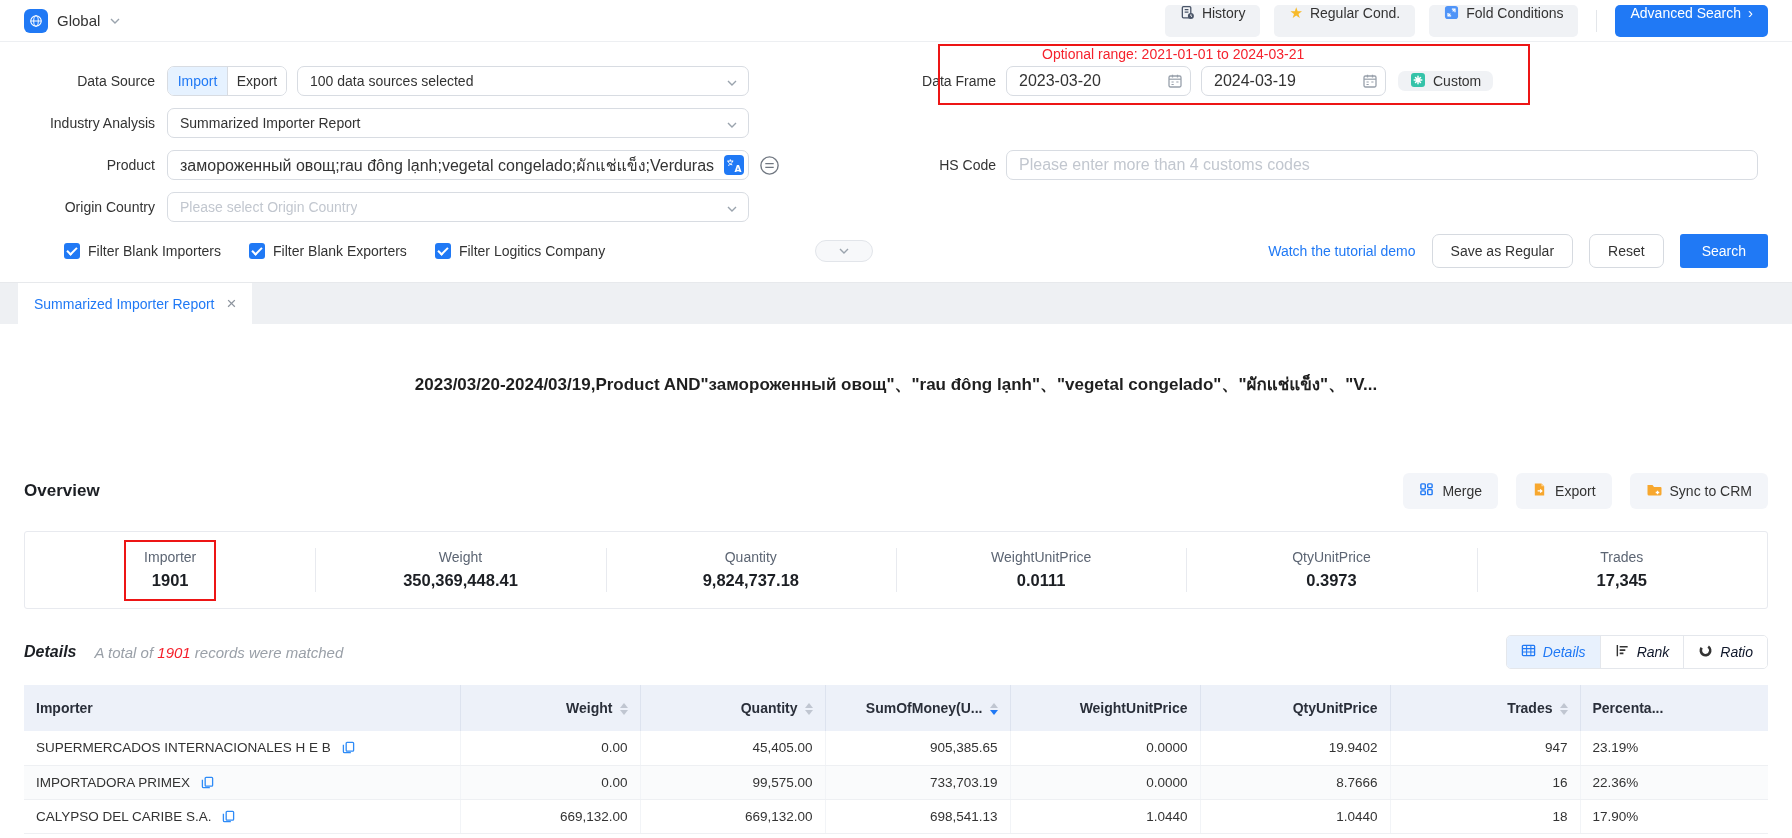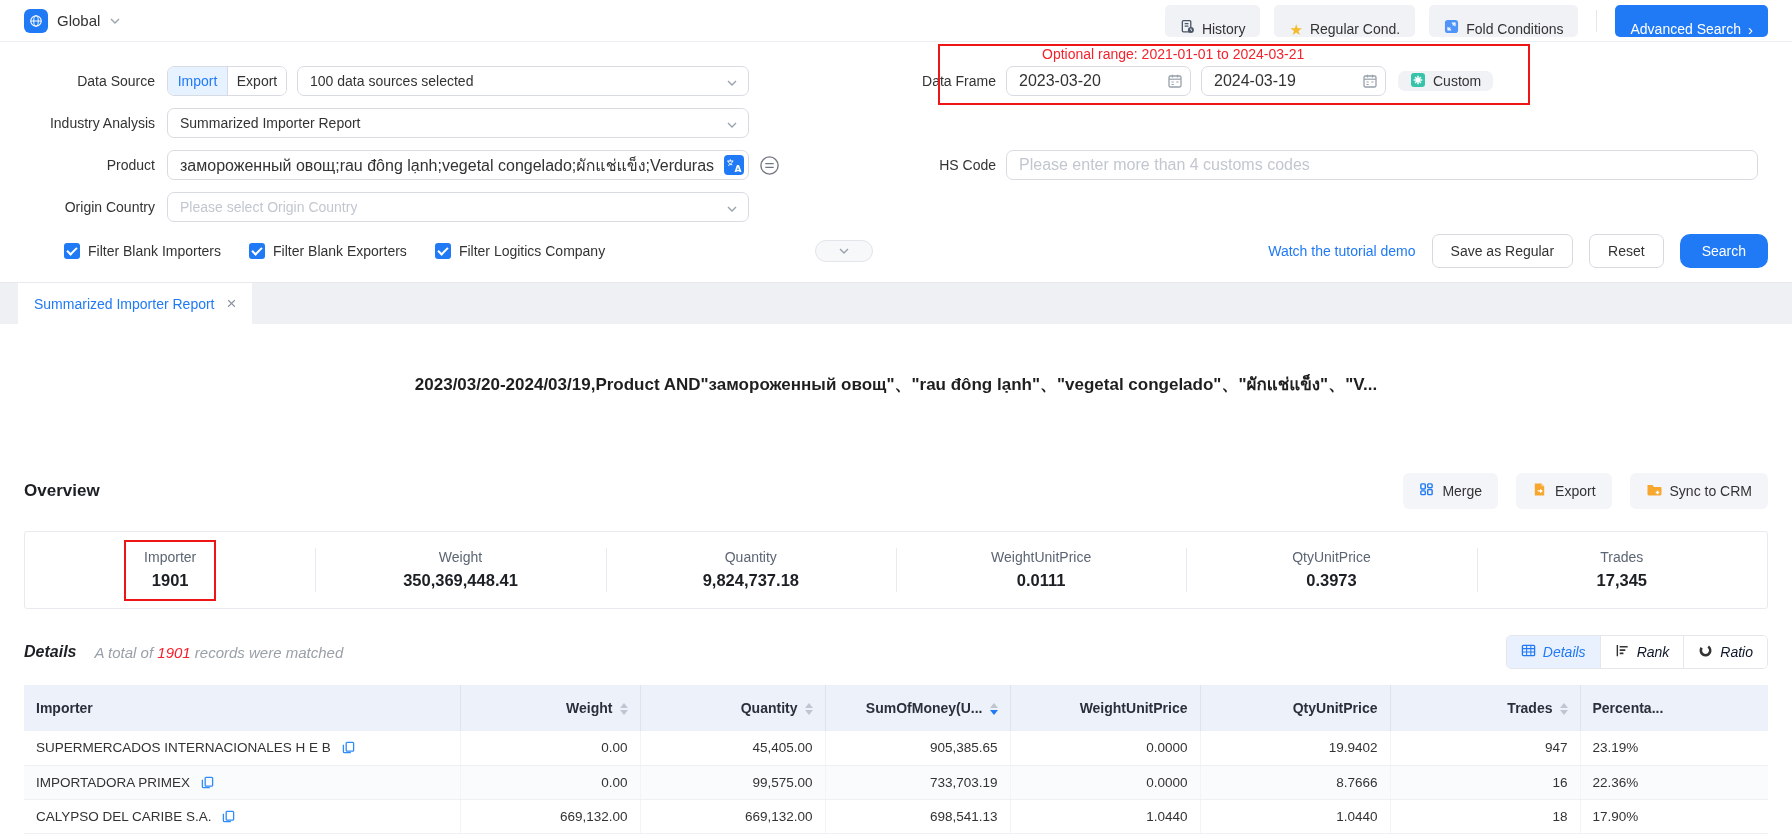--- a/index.html
+++ b/index.html
@@ -6,21 +6,21 @@
   body { font-family:"Liberation Sans","DejaVu Sans",sans-serif; background:#fff; }
   .page { width:1792px; height:838px; position:relative; overflow:hidden; background:#fff; color:#333; font-size:14px; }
 
   
   .topbar { height:42px; display:flex; align-items:center; padding:0 24px; border-bottom:1px solid #edeff2; box-shadow:0 2px 4px rgba(0,0,0,.03); background:#fff; }
   .region { display:flex; align-items:center; gap:9px; cursor:pointer; }
   .region-badge { width:24px; height:24px; border-radius:6px; background:#2079f5; display:flex; align-items:center; justify-content:center; }
   .region-name { font-size:15px; color:#333; }
   .chev { display:inline-flex; }
   .topbar-right { margin-left:auto; display:flex; align-items:center; gap:14px; }
-  .tb-btn { height:32px; display:flex; align-items:flex-end; gap:7px; padding:0 15px; background:#f0f2f5; border:none; border-radius:5px; font-size:14px; color:#333; cursor:pointer; font-family:inherit; }
+  .tb-btn { height:32px; display:flex; align-items:flex-start; gap:7px; padding:0 15px; background:#f0f2f5; border:none; border-radius:5px; font-size:14px; color:#333; cursor:pointer; font-family:inherit; }
   .tb-divider { width:1px; height:22px; background:#e3e6ea; margin:0 4px; }
   .tb-btn.primary { background:#2079f5; color:#fff; }
   .tb-btn.primary .arrow { font-size:15px; line-height:1; }
   .star-ic { color:#f7ba2a; font-size:15px; line-height:1; }
 
   
   .filter-panel { position:relative; padding:24px 24px 14px; background:#fff; }
   .f-row { display:flex; align-items:center; height:30px; margin-bottom:12px; }
   .f-label { width:131px; padding-right:0; text-align:right; color:#333; flex:none; margin-right:12px; white-space:nowrap; }
   .f-left { width:582px; display:flex; align-items:center; flex:none; }
@@ -58,21 +58,21 @@
 
   .row-last { height:34px; margin-top:6px; margin-bottom:0; display:flex; align-items:center; padding-left:40px; }
   .cb-item { display:flex; align-items:center; gap:8px; cursor:pointer; margin-right:28px; }
   .cb { width:16px; height:16px; border-radius:3px; background:#2079f5; position:relative; flex:none; }
   .cb::after { content:""; position:absolute; left:5px; top:2px; width:4px; height:8px; border:solid #fff; border-width:0 2px 2px 0; transform:rotate(45deg); }
   .cb-label { color:#333; white-space:nowrap; }
   .collapse-pill { width:58px; height:22px; margin-left:182px; border:1px solid #e2e5ea; background:#f7f8fa; border-radius:11px; display:flex; align-items:center; justify-content:center; cursor:pointer; }
   .actions { margin-left:auto; display:flex; align-items:center; gap:16px; }
   .link { color:#2079f5; cursor:pointer; white-space:nowrap; }
   .btn-outline { height:34px; padding:0 18px; background:#fff; border:1px solid #d6dae0; border-radius:7px; font-size:14px; color:#333; cursor:pointer; font-family:inherit; white-space:nowrap; }
-  .btn-primary { height:34px; padding:0 22px; background:#2079f5; border:none; border-radius:10px; font-size:14px; color:#fff; cursor:pointer; font-family:inherit; }
+  .btn-primary { height:34px; padding:0 22px; background:#2079f5; border:none; border-radius:3px; font-size:14px; color:#fff; cursor:pointer; font-family:inherit; }
 
   
   .tabbar { height:42px; background:#eef0f3; border-top:1px solid #e7e9ec; display:flex; padding-left:18px; }
   .tab { background:#fff; padding:0 16px; display:flex; align-items:center; gap:12px; font-size:14px; color:#2079f5; cursor:pointer; }
   .tab-close { color:#8d949e; font-size:17px; line-height:1; cursor:pointer; }
 
   
   .content { padding:0 24px; background:#fff; }
   .report-title { margin-top:46px; text-align:center; font-size:17px; font-weight:bold; color:#1f1f1f; }
   .overview-row { margin-top:76px; display:flex; align-items:center; }

